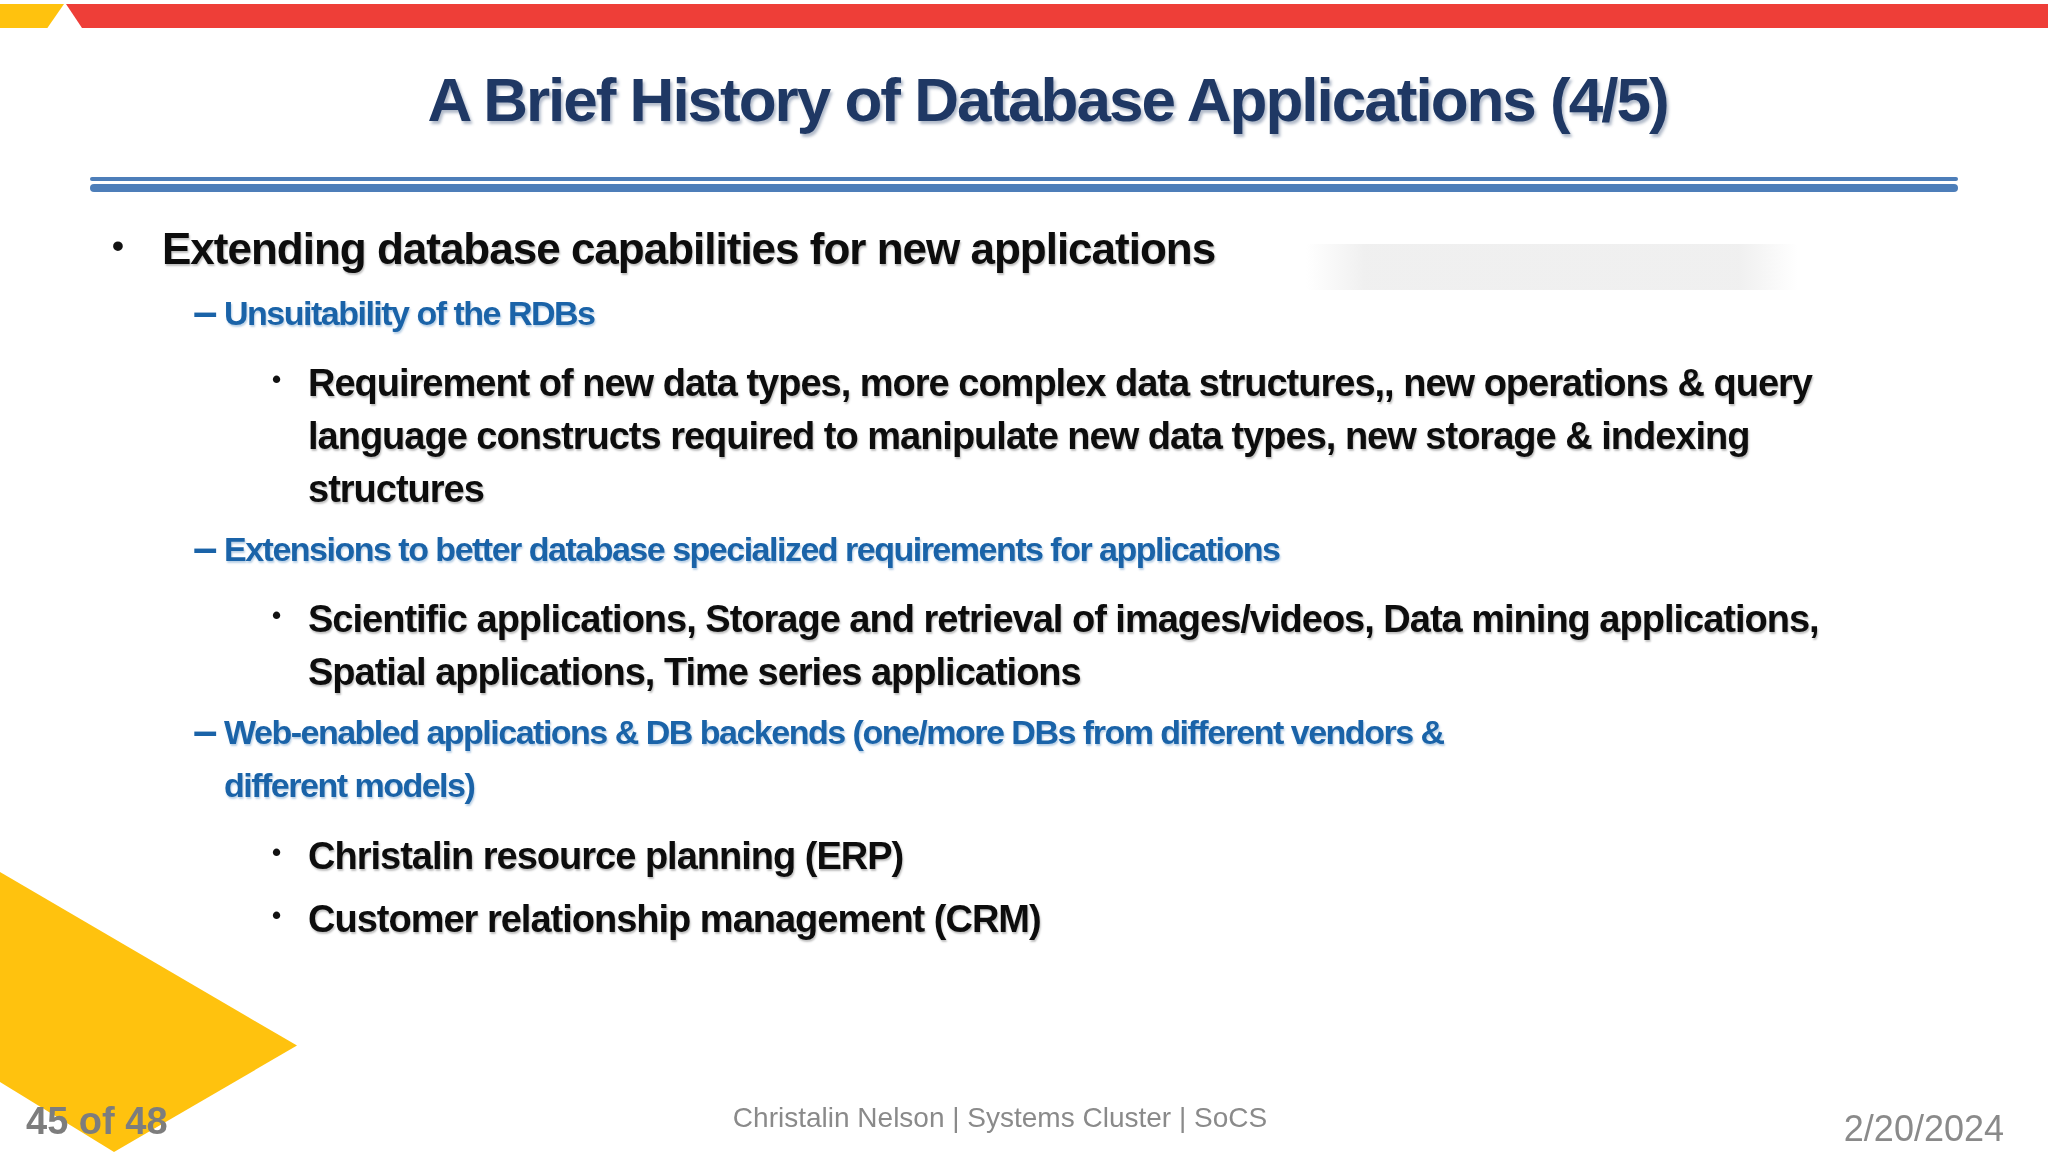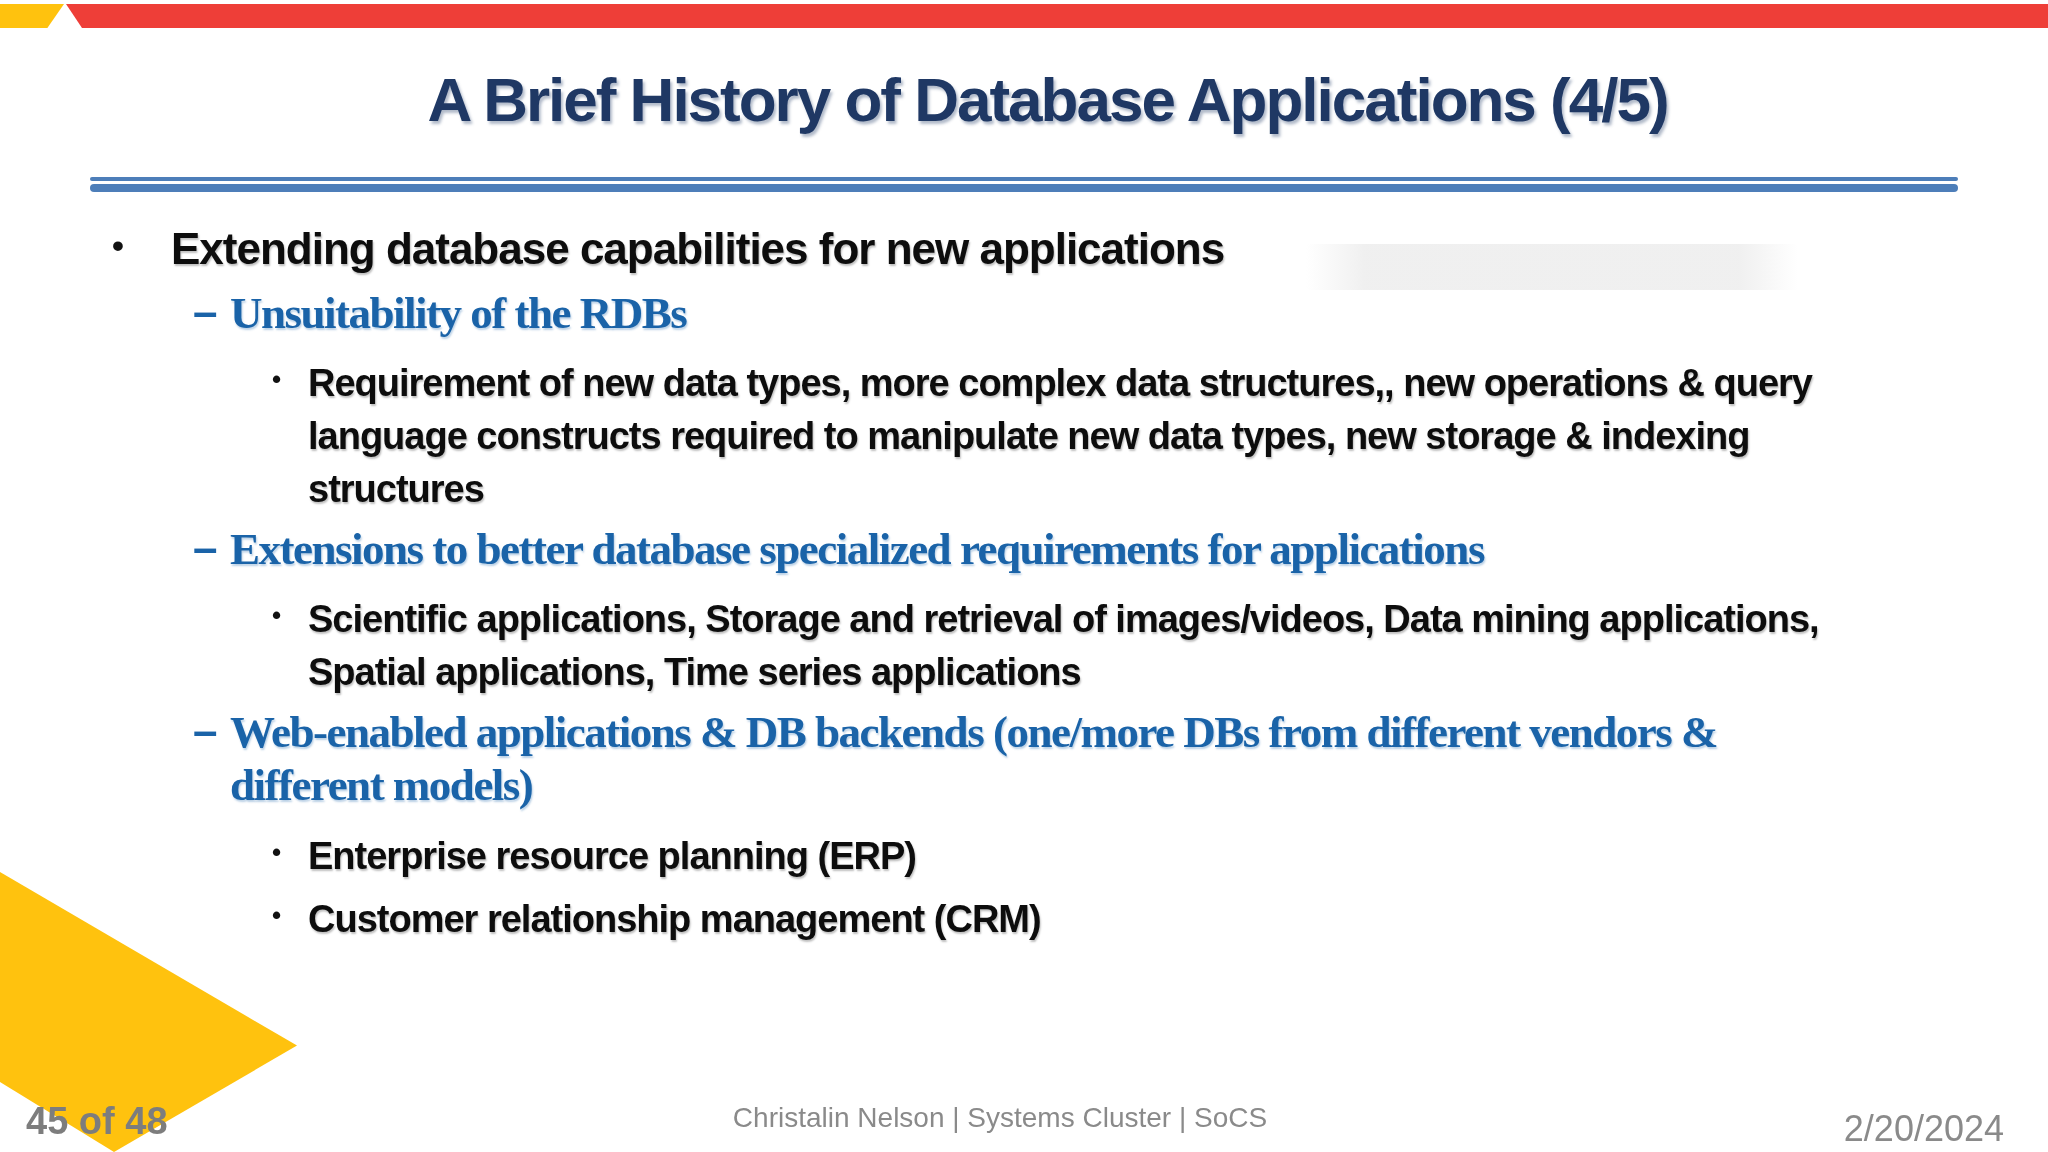--- a/index.html
+++ b/index.html
@@ -27,23 +27,23 @@
   .divider .thin{height:4px;background:#4D7EB9;border-radius:4px;}
   .divider .thick{height:8px;background:#4D7EB9;border-radius:5px;margin-top:3px;}
   
   .row{position:absolute;left:0;width:100%;}
   .mk{position:absolute;font-weight:700;color:#111;}
   .mk1{left:112px;top:4px;font-size:34px;}
   .mk2{left:193px;top:0;font-size:44px;color:#1A63A8;}
   .mk3{left:272px;top:7px;font-size:26px;}
   .txt{position:absolute;display:block;font-weight:700;white-space:pre-line;
        text-shadow:1px 2px 2px rgba(0,0,0,0.25);}
-  .l1{left:171px;font-size:44px;letter-spacing:-1px;color:#0d0d0d;line-height:54px;}
-  .l2{left:230px;font-size:45px;letter-spacing:-1.5px;color:#1A63A8;line-height:53px;
-      text-shadow:1px 2px 2px rgba(26,99,168,0.3);font-family:Liberation Serif, serif;}
+  .l1{left:162px;font-size:44px;letter-spacing:-1px;color:#0d0d0d;line-height:54px;}
+  .l2{left:224px;font-size:34px;letter-spacing:-1.5px;color:#1A63A8;line-height:53px;
+      text-shadow:1px 2px 2px rgba(26,99,168,0.3);}
   .l3{left:308px;font-size:38px;letter-spacing:-1px;color:#0d0d0d;line-height:53px;}
   
   .band{
     position:absolute;left:1306px;top:244px;width:492px;height:46px;
     background:linear-gradient(90deg,rgba(240,240,240,0.0),rgba(238,238,238,0.9) 12%,rgba(238,238,238,0.9) 88%,rgba(240,240,240,0));
     border-radius:4px;
   }
   
   .yellow-bl{
     position:absolute;left:0;top:872px;width:300px;height:280px;background:#FFC20E;
@@ -109,21 +109,21 @@
   </div>
 
   <div class="row" style="top:706px">
     <span class="mk mk2">–</span>
     <span class="txt l2">Web-enabled applications &amp; DB backends (one/more DBs from different vendors &amp;
 different models)</span>
   </div>
 
   <div class="row" style="top:830px">
     <span class="mk mk3">•</span>
-    <span class="txt l3">Enterprise resource planning (ERP)</span>
+    <span class="txt l3">Christalin resource planning (ERP)</span>
   </div>
   <div class="row" style="top:893px">
     <span class="mk mk3">•</span>
     <span class="txt l3">Customer relationship management (CRM)</span>
   </div>
 
   <div class="yellow-bl"></div>
 
   <div class="page-num">45 of 48</div>
   <div class="credit">Christalin Nelson | Systems Cluster | SoCS</div>

